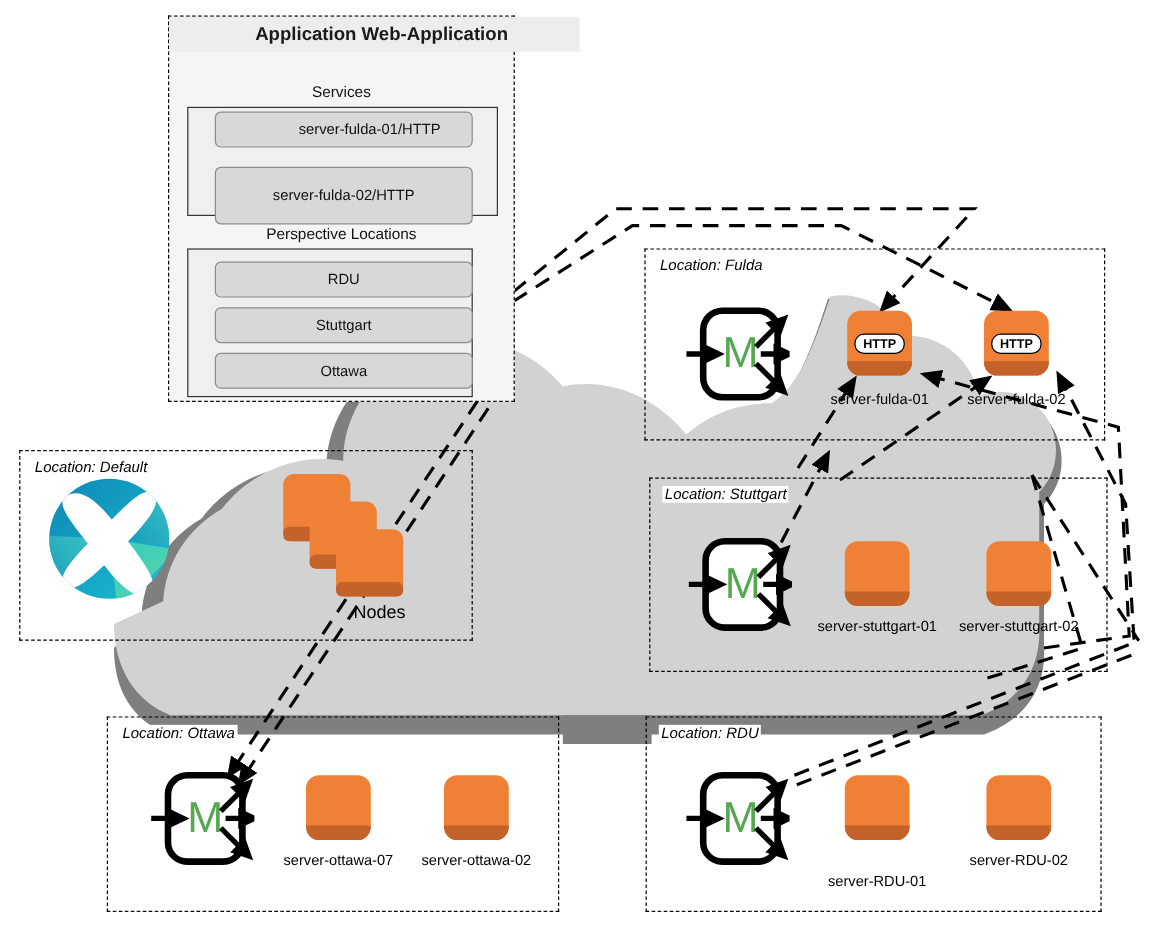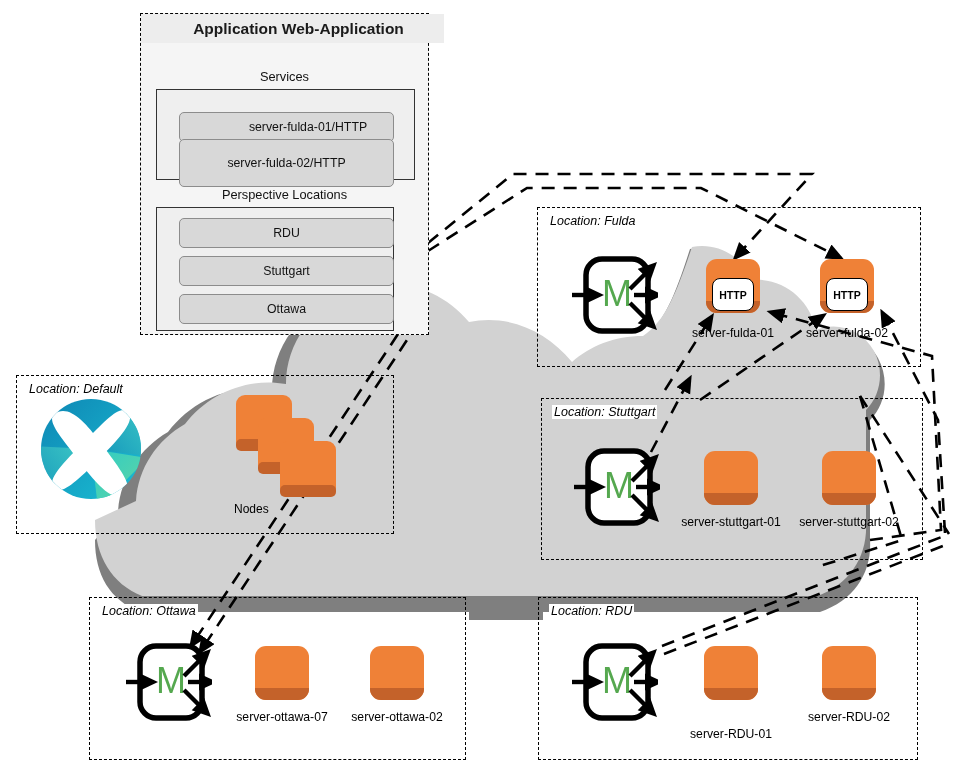--- a/index.html
+++ b/index.html
@@ -13,48 +13,48 @@
   #links-layer{position:absolute;left:0;top:0;width:959px;height:771px;}
 
   
   .panel{position:absolute;border:1px dashed #000;background:transparent;box-sizing:border-box;}
   .panel-label{position:absolute;left:10px;top:6px;font-style:italic;font-size:12.5px;color:#000;
                white-space:nowrap;background:#fff;padding:0 2px;}
 
   
   #app-panel{position:absolute;left:140px;top:13px;width:289px;height:322px;
              border:1px dashed #000;background:#f5f5f5;box-sizing:border-box;}
-  #app-title{position:absolute;left:0;top:0;width:303px;height:29px;background:#ededed;
+  #app-title{position:absolute;left:0;top:0;width:342px;height:29px;background:#ededed;
              display:flex;align-items:center;justify-content:center;
              font-size:15.5px;font-weight:bold;color:#1a1a1a;white-space:nowrap;overflow:visible;}
   #app-title span{display:block;transform:translateX(6px);}
   .section-head{position:absolute;width:100%;text-align:center;font-size:12.8px;color:#111;}
   .group-box{position:absolute;border:1px solid #333;background:#efefef;box-sizing:border-box;}
   .pill{position:absolute;border:1px solid #8c8c8c;border-radius:5px;background:#d8d8d8;
         display:flex;align-items:center;justify-content:center;
         font-size:12.3px;color:#111;box-sizing:border-box;}
 
   
   .m-icon{position:absolute;width:88px;height:88px;}
 
   
   .node{position:absolute;width:54px;height:54px;}
   .node .body{position:absolute;left:0;top:0;width:54px;height:54px;border-radius:11px;
               background:#ef8137;}
   .node .shade{position:absolute;left:0;top:42px;width:54px;height:12px;border-radius:0 0 11px 11px;
                background:#c4622a;}
   .node-label{position:absolute;font-size:12.2px;color:#000;white-space:nowrap;text-align:center;}
-  .http-badge{position:absolute;left:6px;top:19px;width:42px;height:33px;border:1.6px solid #000;
+  .http-badge{position:absolute;left:6px;top:19px;width:42px;height:17px;border:1.6px solid #000;
               border-radius:8px;background:#fff;display:flex;align-items:center;justify-content:center;
               font-size:10.5px;font-weight:bold;color:#000;box-sizing:border-box;z-index:4;}
 
   
   #nodes-stack{position:absolute;left:234px;top:393px;width:104px;height:108px;}
-  #nodes-label{position:absolute;left:234px;top:502px;width:104px;text-align:left;
-               font-size:12px;color:#000;}
+  #nodes-label{position:absolute;left:234px;top:502px;width:104px;text-align:right;
+               font-size:15px;color:#000;}
 
   
   #brand-logo{position:absolute;left:38px;top:396px;width:106px;height:106px;}
 </style>
 </head>
 <body>
 
 <div id="stage">
 
   <svg id="cloud-layer" viewBox="0 0 959 771" xmlns="http://www.w3.org/2000/svg">
@@ -111,21 +111,21 @@
   </svg>
 
   <div id="app-panel">
     <div id="app-title">
       <span>Application Web-Application</span>
     </div>
 
     <div class="section-head" style="top:55px;">Services</div>
 
     <div class="group-box" style="left:15px;top:75px;width:259px;height:91px;">
-      <div class="pill" style="left:22px;top:22px;width:215px;height:30px;padding-left:43px;">server-fulda-01/HTTP</div>
+      <div class="pill" style="left:22px;top:3px;width:215px;height:30px;padding-left:43px;">server-fulda-01/HTTP</div>
       <div class="pill" style="left:22px;top:49px;width:215px;height:48px;">server-fulda-02/HTTP</div>
     </div>
 
     <div class="section-head" style="top:173px;">Perspective Locations</div>
 
     <div class="group-box" style="left:15px;top:193px;width:238px;height:124px;">
       <div class="pill" style="left:22px;top:10px;width:215px;height:30px;">RDU</div>
       <div class="pill" style="left:22px;top:86px;width:215px;height:30px;">Ottawa</div>
       <div class="pill" style="left:22px;top:48px;width:215px;height:30px;">Stuttgart</div>
     </div>

